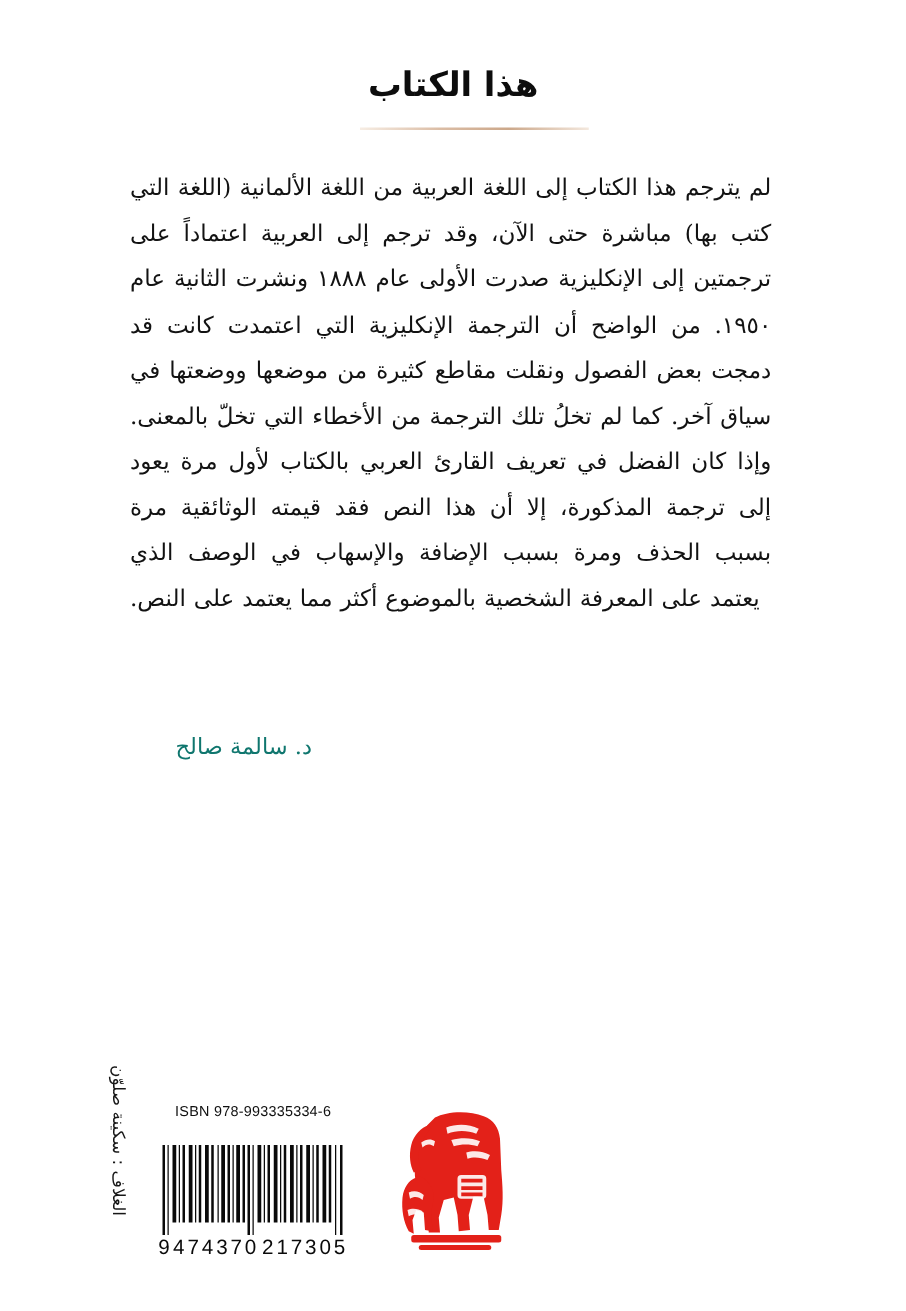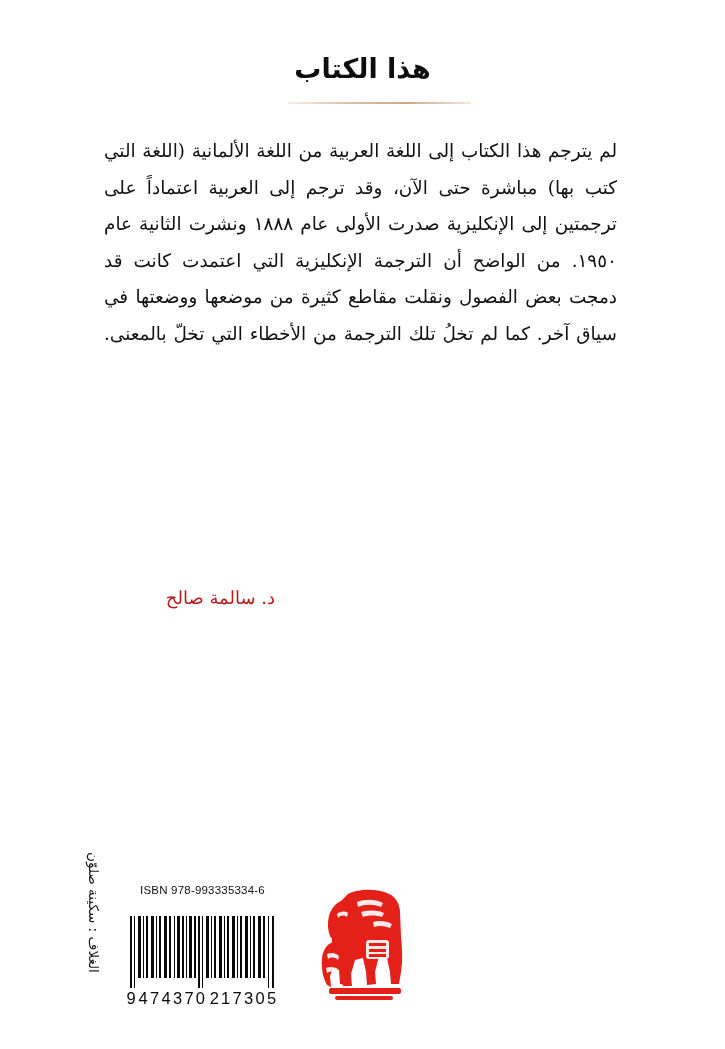--- a/index.html
+++ b/index.html
@@ -67,25 +67,25 @@
   }
   .para.last-left {
     text-align-last: left;
   }
   .signature {
     position: absolute;
     top: 584px;
     right: 450px;
     width: 160px;
     direction: rtl;
-    text-align: right;
+    text-align: center;
     font-family: "DejaVu Serif", "Liberation Serif", serif;
     font-size: 18px;
     line-height: 28px;
-    color: #b91c1c;
+    color: #0f766e;
   }
 
   
   .bottom-area {
     position: absolute;
     top: 845px;
     left: 0;
     width: 725px;
     height: 204px;
   }
@@ -166,20 +166,21 @@
 </head>
 <body>
 
 <div class="title-block">
   <div class="book-title">هذا الكتاب</div>
 </div>
 <div class="title-rule"></div>
 
 <div class="body-block">
   <p class="para">لم يترجم هذا الكتاب إلى اللغة العربية من اللغة الألمانية (اللغة التي كتب بها) مباشرة حتى الآن، وقد ترجم إلى العربية اعتماداً على ترجمتين إلى الإنكليزية صدرت الأولى عام ١٨٨٨ ونشرت الثانية عام ١٩٥٠. من الواضح أن الترجمة الإنكليزية التي اعتمدت كانت قد دمجت بعض الفصول ونقلت مقاطع كثيرة من موضعها ووضعتها في سياق آخر. كما لم تخلُ تلك الترجمة من الأخطاء التي تخلّ بالمعنى.</p>
+  <p class="para last-left">وإذا كان الفضل في تعريف القارئ العربي بالكتاب لأول مرة يعود إلى ترجمة المذكورة، إلا أن هذا النص فقد قيمته الوثائقية مرة بسبب الحذف ومرة بسبب الإضافة والإسهاب في الوصف الذي يعتمد على المعرفة الشخصية بالموضوع أكثر مما يعتمد على النص.</p>
 </div>
 
 <div class="signature">د. سالمة صالح</div>
 
 <div class="bottom-area"></div>
 
 <div class="cover-credit">
   <span>الغلاف : سكينة صلوّن</span>
 </div>
 

